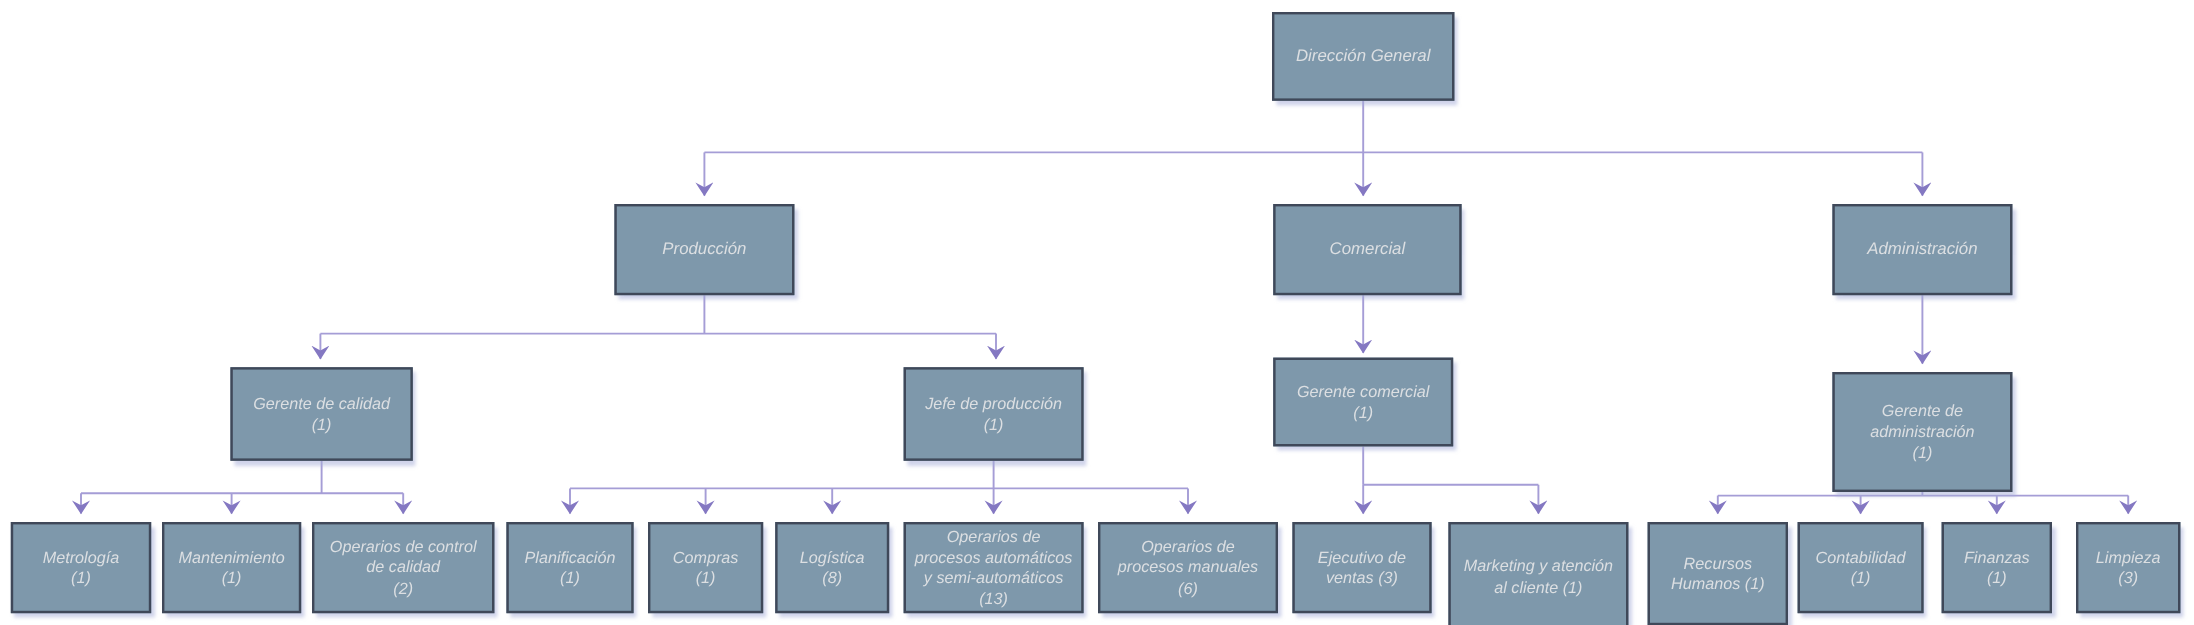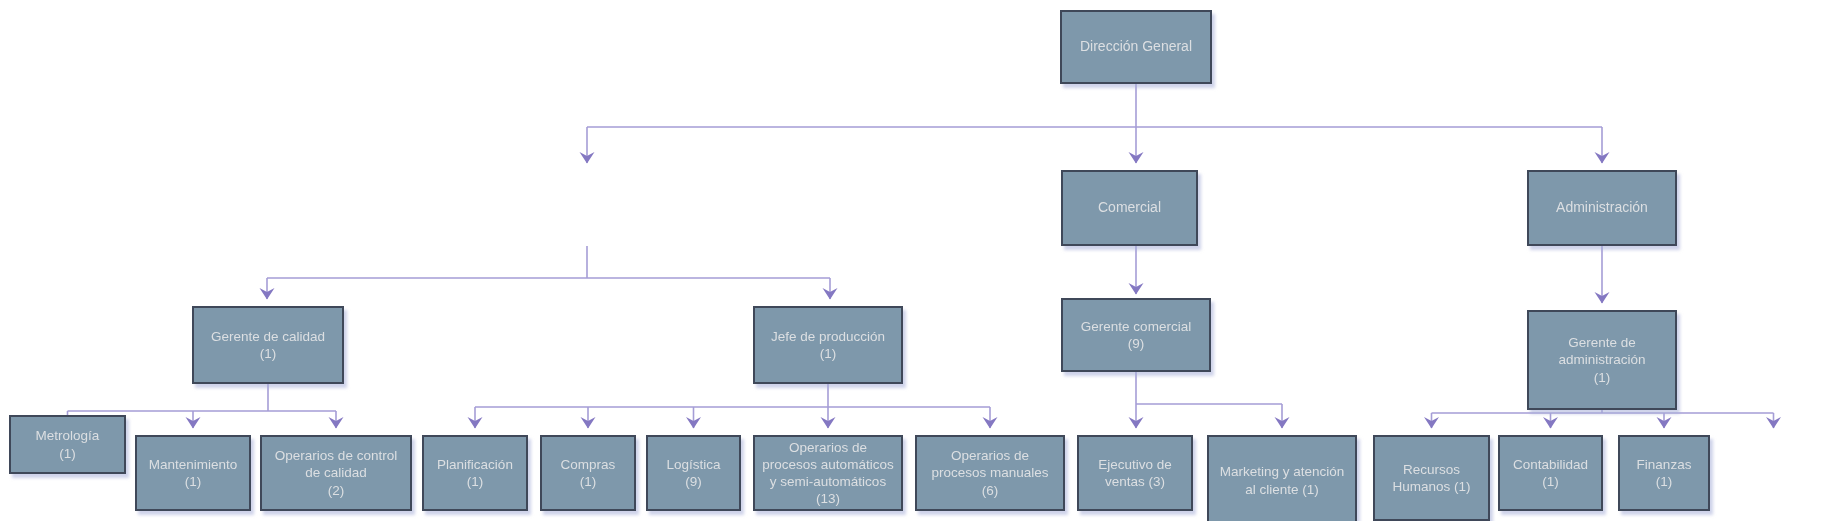--- a/index.html
+++ b/index.html
@@ -34,20 +34,21 @@
   svg.connectors marker path { fill: var(--arrow); stroke: none; }
   .node {
     position: absolute;
     background: var(--node-fill);
     border: 2px solid var(--node-border);
     box-shadow: 3px 4px 3px var(--shadow);
     display: flex;
     align-items: center;
     text-align: center;
     cursor: default;
+    font-style: italic;
   }
   .node .node-label {
     display: block;
     width: 100%;
     padding: 1px 2px;
     color: var(--node-text);
     font-size: 13.5px;
     line-height: 1.27;
     white-space: pre-line;
   }
@@ -102,46 +103,49 @@
     <path class="edge" d="M1431.5,413 V428" marker-end="url(#arrow)"></path>
     <path class="edge" d="M1550.5,413 V428" marker-end="url(#arrow)"></path>
     <path class="edge" d="M1664,413 V428" marker-end="url(#arrow)"></path>
     <path class="edge" d="M1773.5,413 V428" marker-end="url(#arrow)"></path>
   </svg>
 
   <div class="node lvl-top" style="left:1060px;top:10px;width:152px;height:74px">
     <span class="node-label">Dirección General</span>
   </div>
 
-  <div class="node lvl-top" style="left:1061px;top:170px;width:137px;height:76px">
+  <div class="node lvl-top" style="left:512px;top:170px;width:150px;height:76px">
+    <span class="node-label">Producción</span>
+  </div>
+  <div class="node lvl-top" style="left:1061px;top:170px;width:157px;height:76px">
     <span class="node-label">Comercial</span>
   </div>
   <div class="node lvl-top" style="left:1527px;top:170px;width:150px;height:76px">
     <span class="node-label">Administración</span>
   </div>
 
   <div class="node" style="left:192px;top:306px;width:152px;height:78px">
     <span class="node-label">Gerente de calidad
 (1)</span>
   </div>
   <div class="node" style="left:753px;top:306px;width:150px;height:78px">
     <span class="node-label">Jefe de producción
 (1)</span>
   </div>
   <div class="node" style="left:1061px;top:298px;width:150px;height:74px">
     <span class="node-label">Gerente comercial
-(9)</span>
+(1)</span>
   </div>
   <div class="node" style="left:1527px;top:310px;width:150px;height:100px">
     <span class="node-label">Gerente de
 administración
 (1)</span>
   </div>
 
-  <div class="node" style="left:9px;top:415px;width:117px;height:59px">
+  <div class="node" style="left:9px;top:435px;width:117px;height:76px">
     <span class="node-label">Metrología
 (1)</span>
   </div>
   <div class="node" style="left:135px;top:435px;width:116px;height:76px">
     <span class="node-label">Mantenimiento
 (1)</span>
   </div>
   <div class="node" style="left:260px;top:435px;width:152px;height:76px">
     <span class="node-label">Operarios de control
 de calidad
@@ -150,21 +154,21 @@
   <div class="node" style="left:422px;top:435px;width:106px;height:76px">
     <span class="node-label">Planificación
 (1)</span>
   </div>
   <div class="node" style="left:540px;top:435px;width:96px;height:76px">
     <span class="node-label">Compras
 (1)</span>
   </div>
   <div class="node" style="left:646px;top:435px;width:95px;height:76px">
     <span class="node-label">Logística
-(9)</span>
+(8)</span>
   </div>
   <div class="node" style="left:753px;top:435px;width:150px;height:76px">
     <span class="node-label">Operarios de
 procesos automáticos
 y semi-automáticos
 (13)</span>
   </div>
   <div class="node" style="left:915px;top:435px;width:150px;height:76px">
     <span class="node-label">Operarios de
 procesos manuales
@@ -183,14 +187,18 @@
 Humanos (1)</span>
   </div>
   <div class="node" style="left:1498px;top:435px;width:105px;height:76px">
     <span class="node-label">Contabilidad
 (1)</span>
   </div>
   <div class="node" style="left:1618px;top:435px;width:92px;height:76px">
     <span class="node-label">Finanzas
 (1)</span>
   </div>
+  <div class="node" style="left:1730px;top:435px;width:87px;height:76px">
+    <span class="node-label">Limpieza
+(3)</span>
+  </div>
 
 </div>
 
 </body></html>

